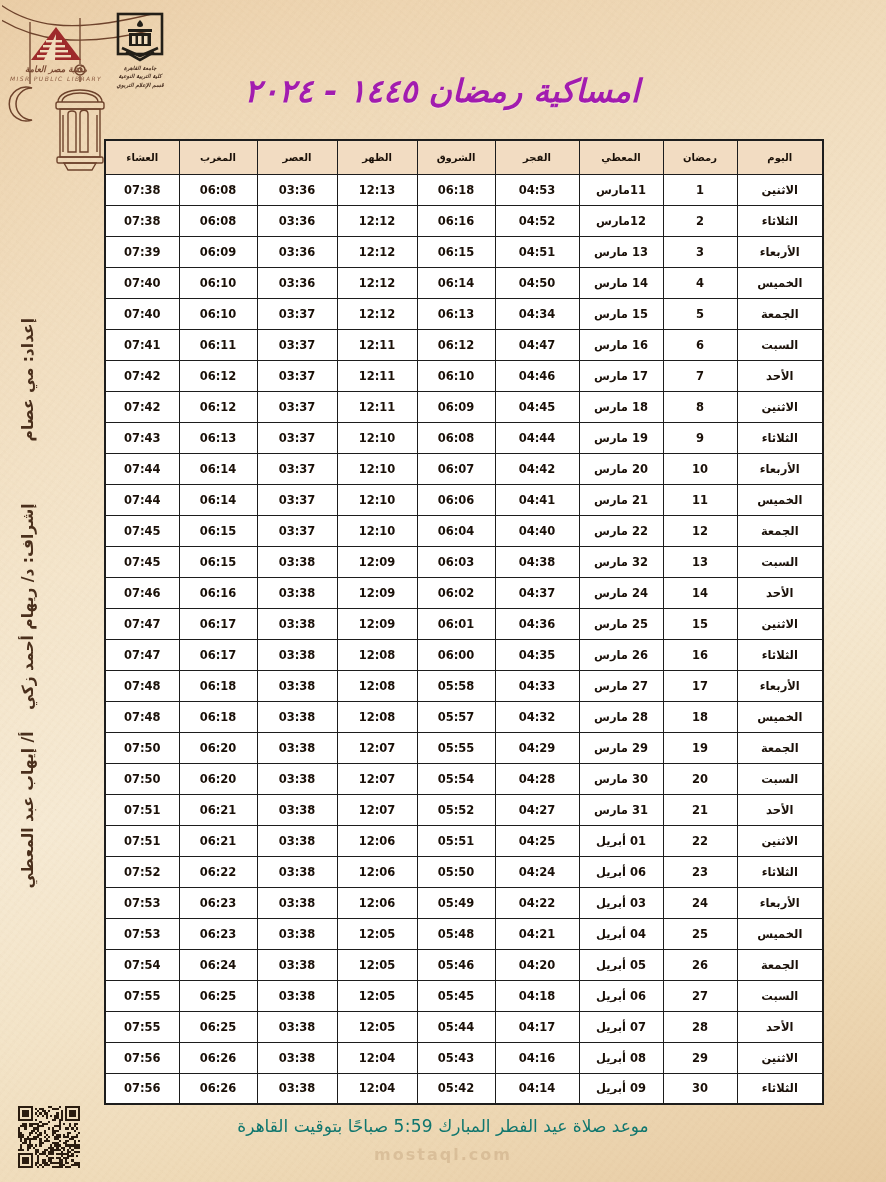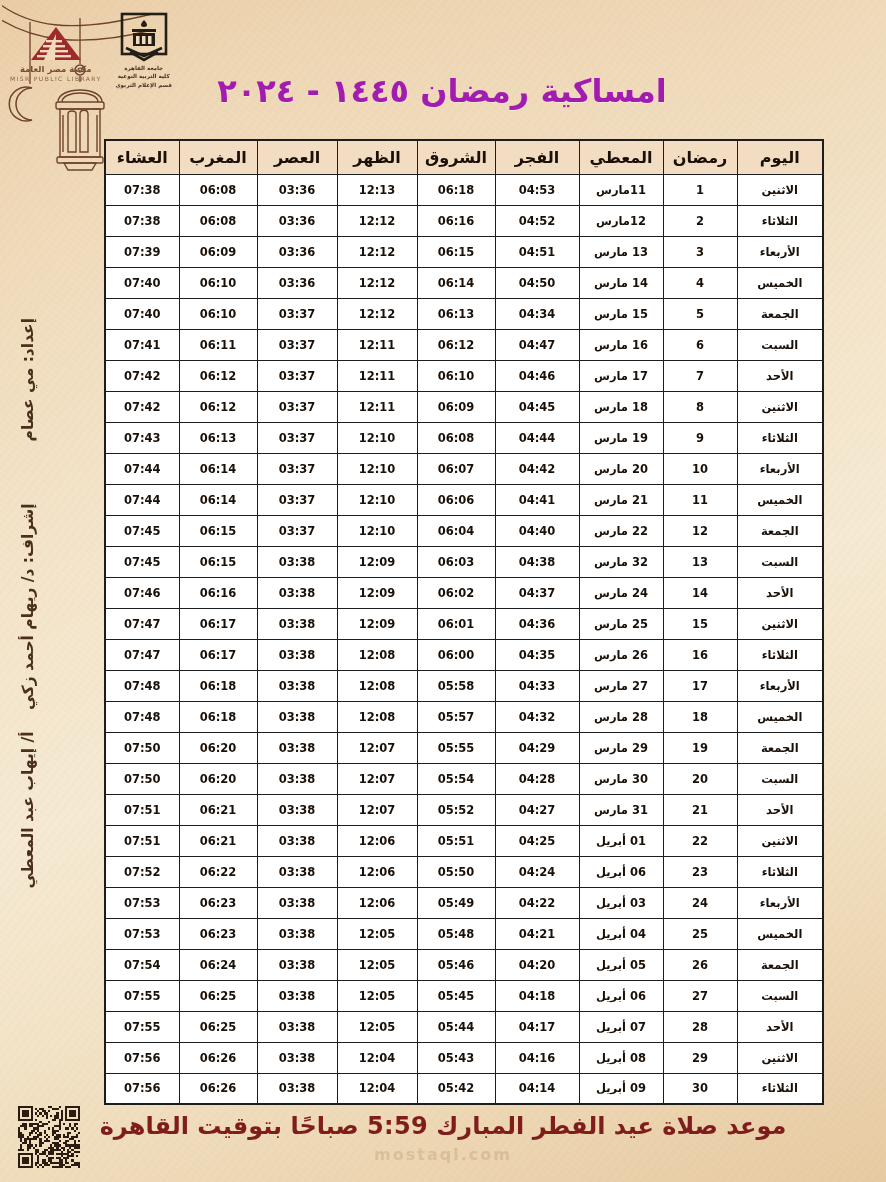--- a/index.html
+++ b/index.html
@@ -47,20 +47,21 @@
     height: 175px;
     z-index: 1;
   }
 
   
   .header {
     position: absolute;
     top: 0; left: 0; right: 2px;
     height: 135px;
     z-index: 3;
+    font-style: italic;
   }
 
   .logos {
     position: absolute;
     top: 12px;
     left: 10px;
     display: flex;
     align-items: flex-start;
     gap: 14px;
     direction: ltr;
@@ -158,21 +159,21 @@
     font-size: 11.5px;
     font-weight: 700;
     color: #1a1008;
     background: #ffffff;
     padding: 0 2px;
     white-space: nowrap;
   }
 
   table.imsakia th {
     height: 34px;
-    font-size: 16px;
+    font-size: 10px;
     font-weight: 800;
     background: #f2dcc2;
   }
 
   
   td.tint, th.tint { background: #f4dfc6; }
 
   td.num, th.num { direction: ltr; }
 
   
@@ -191,23 +192,23 @@
     position: absolute;
     left: 0; right: 0;
     bottom: 28px;
     height: 56px;
     z-index: 3;
     display: flex;
     align-items: center;
     justify-content: center;
   }
   .footer .note {
-    font-size: 24px;
-    font-weight: 700;
-    color: #7f1d1d;
+    font-size: 17px;
+    font-weight: 400;
+    color: #0f766e;
     letter-spacing: .3px;
   }
   .footer .note .time { direction: ltr; display: inline-block; }
 
   .qr {
     position: absolute;
     left: 18px;
     bottom: 14px;
     width: 62px;
     height: 62px;

